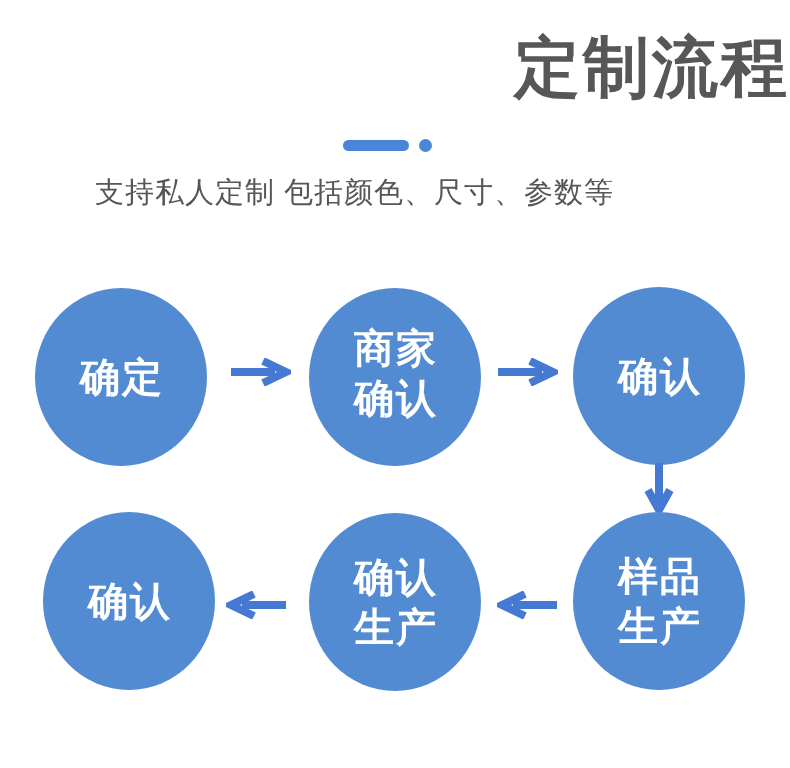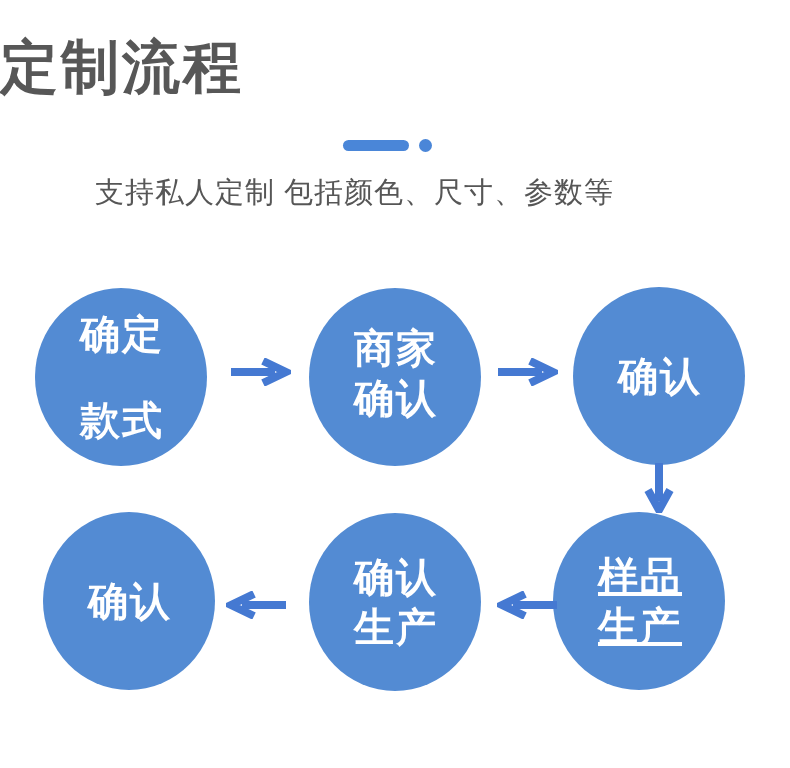--- a/index.html
+++ b/index.html
@@ -5,22 +5,22 @@
   html,body{margin:0;padding:0;background:#fff;}
   .stage{
     position:relative;
     width:790px;height:768px;
     background:var(--background,#ffffff);
     overflow:hidden;
     font-family:"Liberation Sans","DejaVu Sans",sans-serif;
   }
   .title{
     position:absolute;left:0;top:24px;width:790px;
-    text-align:left;
-    font-size:58px;line-height:86px;font-weight:bold;
+    text-align:right;
+    font-size:66px;line-height:86px;font-weight:bold;
     letter-spacing:3px;
     color:var(--title-color,#575757);
   }
   .divider{
     position:absolute;left:0;top:139px;width:790px;
     display:flex;align-items:center;justify-content:center;gap:10px;
     transform:translateX(-8px);
   }
   .divider-line{
     width:66px;height:11px;border-radius:6px;
@@ -43,21 +43,21 @@
     background:var(--circle-blue,#538bd3);
     color:var(--step-text-color,#ffffff);
     display:flex;flex-direction:column;align-items:center;justify-content:center;
     font-size:40px;font-weight:bold;line-height:50px;letter-spacing:2px;
     text-indent:2px;
   }
   
   .pos1{left:35px; top:288px;gap:36px;}
   .pos2{left:309px;top:288px;font-family:Liberation Mono, monospace;}
   .pos3{left:573px;top:287px;}
-  .pos4{left:553px;top:512px;text-decoration:underline;}
+  .pos4{left:573px;top:512px;}
   .pos5{left:309px;top:513px;}
   .pos6{left:43px; top:512px;}
   .arrow{position:absolute;color:var(--arrow-blue,#4579d2);}
   .arrow path{stroke:currentColor;stroke-width:8;fill:none;}
   .ar1{left:229px;top:358px;}
   .ar2{left:496px;top:358px;}
   .ad1{left:644px;top:461px;}
   .al1{left:497px;top:591px;}
   .al2{left:226px;top:591px;}
 </style>
@@ -70,21 +70,20 @@
 
   <div class="divider">
     <span class="divider-line"></span>
     <span class="divider-dot"></span>
   </div>
 
   <div class="subtitle">支持私人定制 包括颜色、尺寸、参数等</div>
 
   <div class="step pos1">
     <span>确定</span>
-    <span>款式</span>
   </div>
 
   <svg class="arrow ar1" width="62" height="28" viewBox="0 0 62 28">
     <path d="M2 14 H46"></path>
     <path d="M34 3 L57 14 L34 25"></path>
   </svg>
 
   <div class="step pos2">
     <span>商家</span>
     <span>确认</span>

